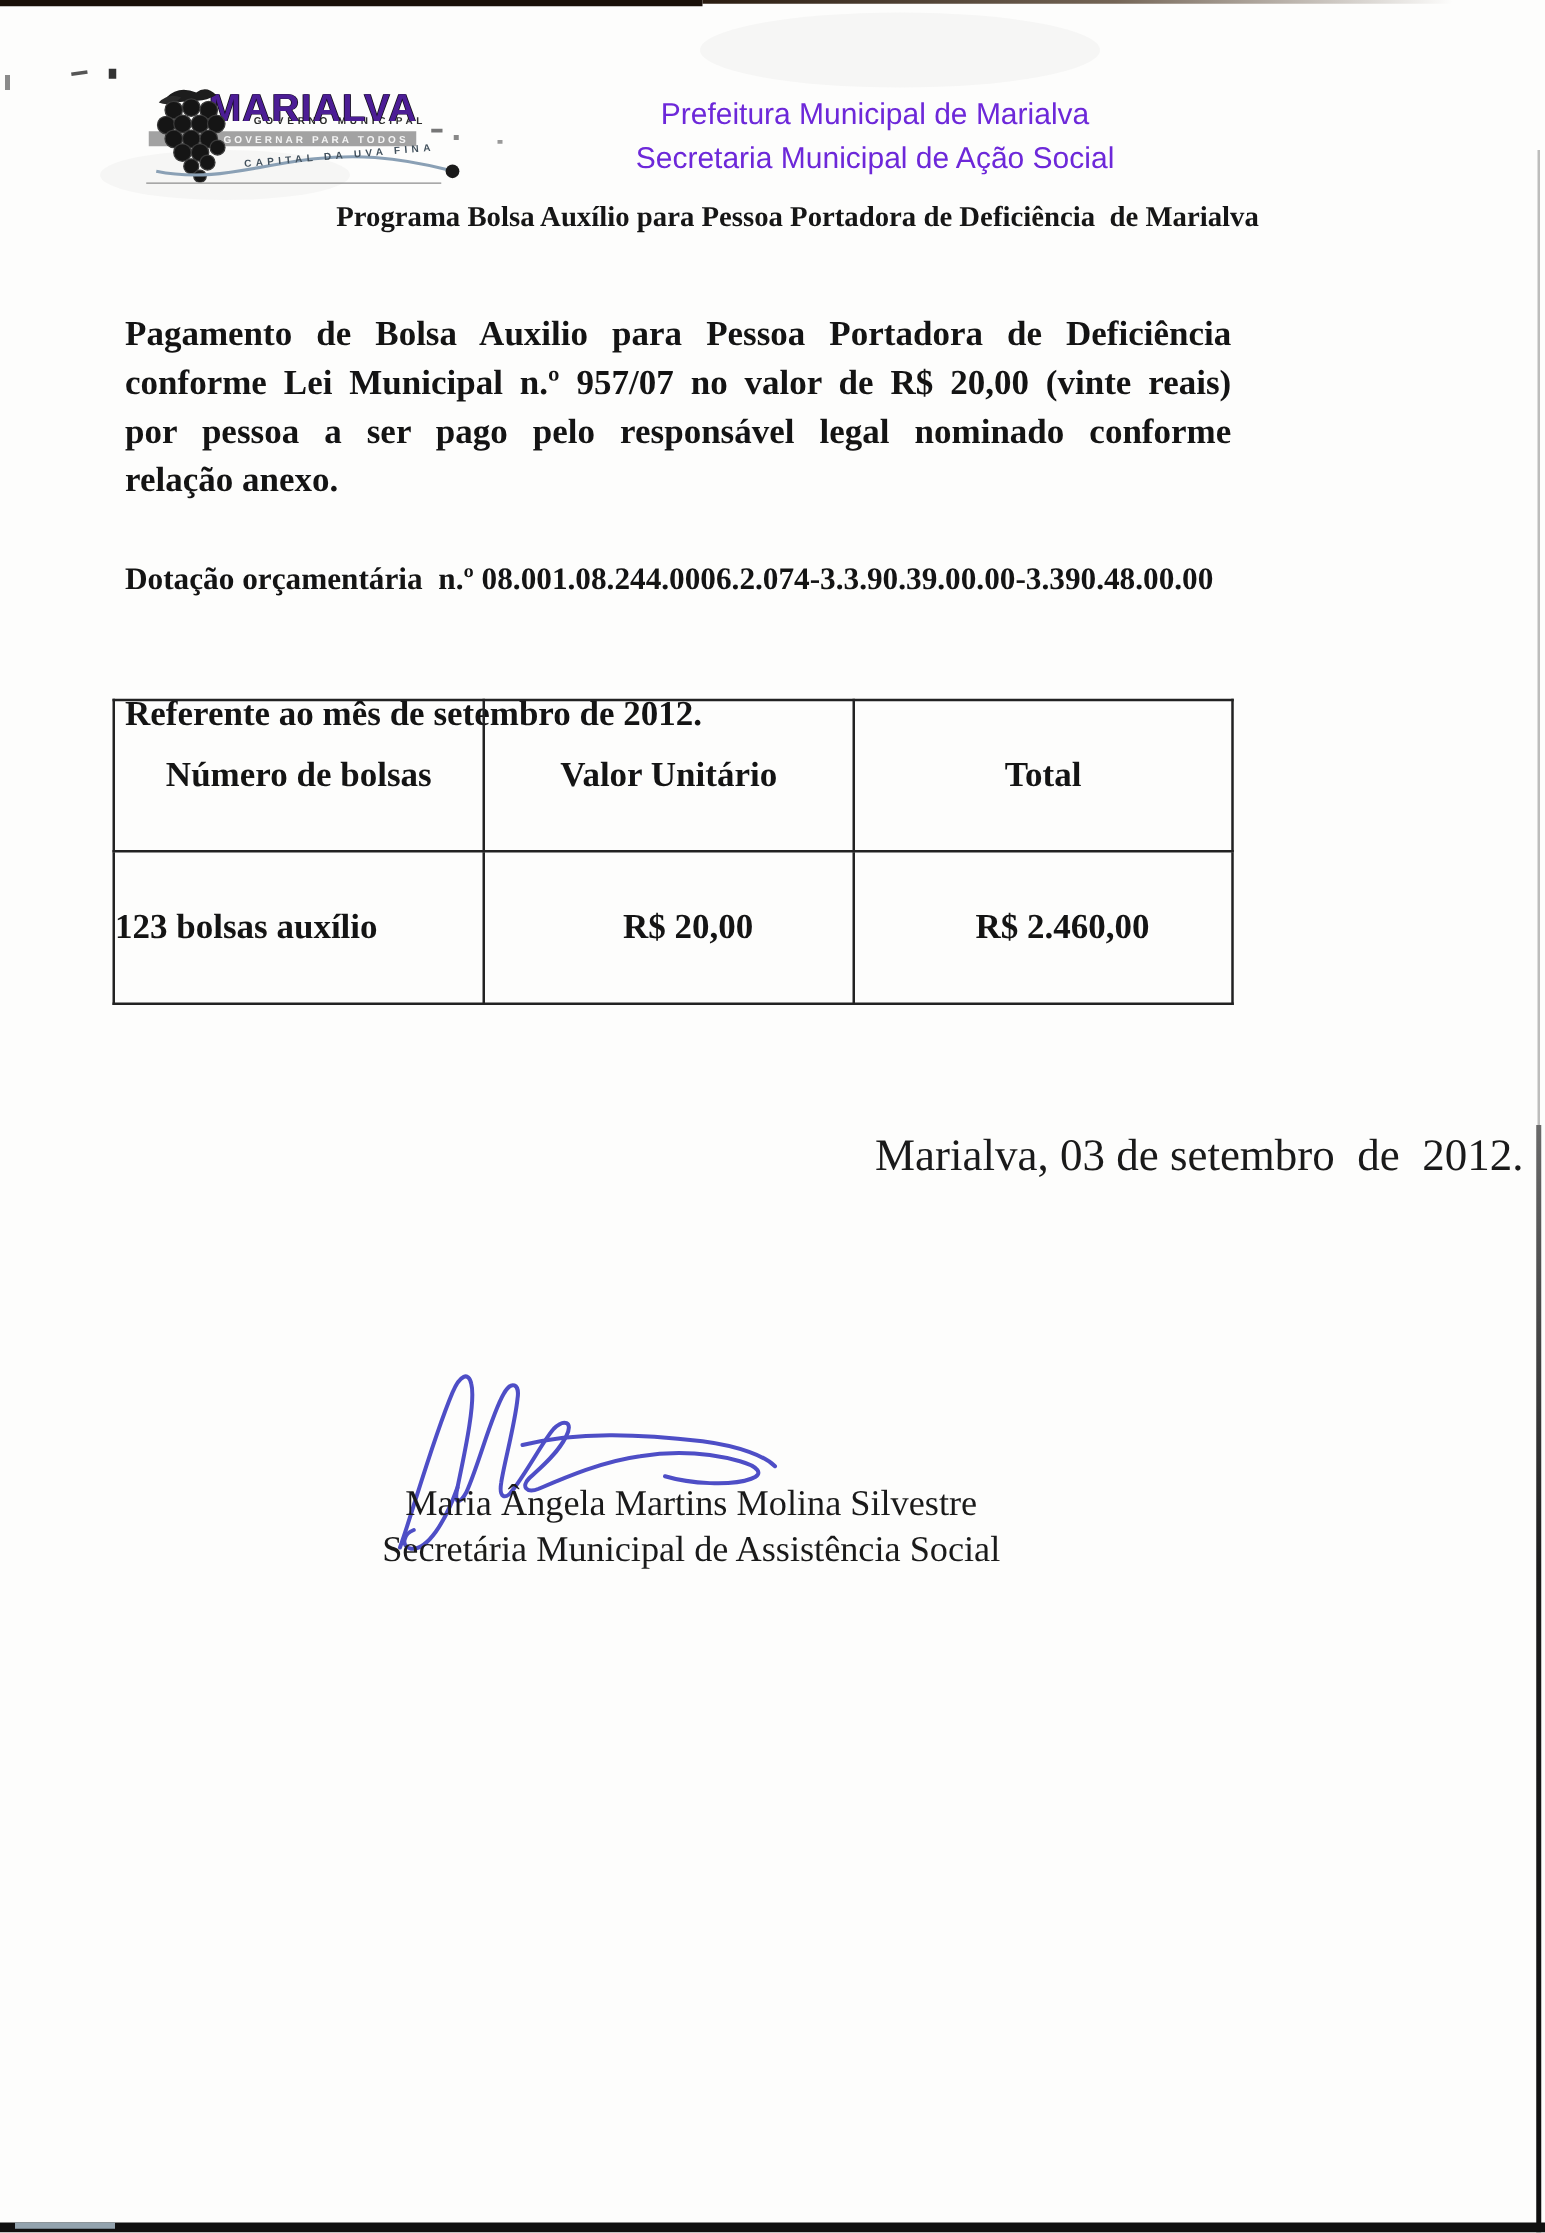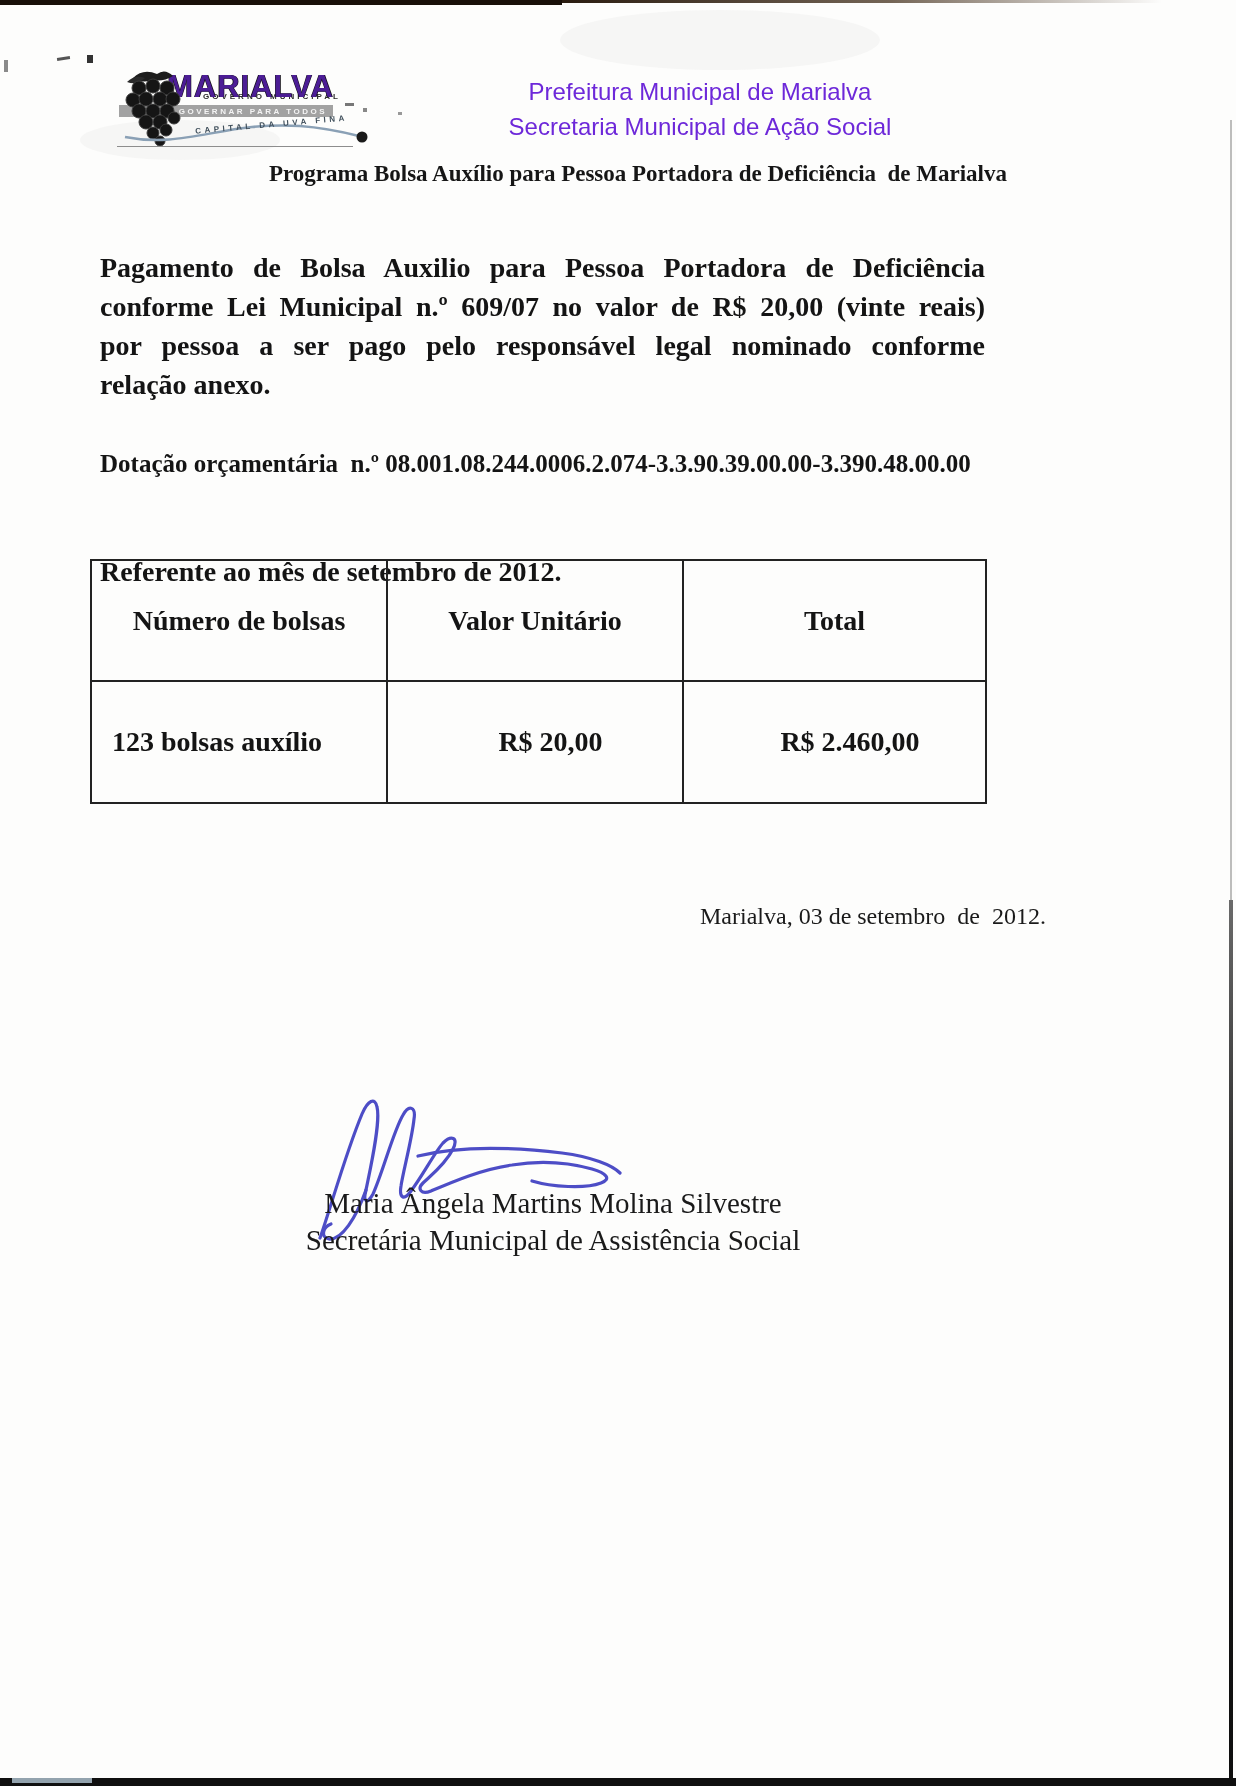--- a/index.html
+++ b/index.html
@@ -52,24 +52,24 @@
   .budget-line{left:100px;top:450px;font-weight:bold;font-size:25px;color:#141414;white-space:pre-wrap;}
   .reference-line{left:100px;top:556px;font-weight:bold;font-size:28px;color:#141414;}
 
   
   table.payment{position:absolute;left:90px;top:559px;width:895px;height:240px;
     border-collapse:collapse;table-layout:fixed;}
   table.payment th,table.payment td{border:2px solid #222;font-size:28px;color:#141414;
     text-align:center;vertical-align:middle;padding:0;}
   table.payment th{font-weight:bold;height:119px;}
   table.payment td{font-weight:bold;height:120px;padding-left:31px;}
-  table.payment td.cell-left{text-align:left;padding-left:20px;}
+  table.payment td.cell-left{text-align:left;padding-left:0;}
 
   
-  .date-line{left:700px;top:903px;font-size:24px;color:#1a1a1a;white-space:pre-wrap;}
+  .date-line{left:700px;top:903px;font-size:36px;color:#1a1a1a;white-space:pre-wrap;}
   .sig-block{left:233px;top:1185px;width:640px;text-align:center;font-size:29px;color:#1a1a1a;line-height:37px;}
   .signature-svg{left:300px;top:1090px;width:380px;height:155px;}
 </style>
 </head>
 <body>
 
 <div class="abs scan-top-bar"></div>
 <div class="abs scan-top-bar2"></div>
 <div class="abs scan-right-line"></div>
 <div class="abs scan-right-line2"></div>
@@ -122,21 +122,21 @@
 </div>
 
 <div class="abs org-lines">
   <div>Prefeitura Municipal de Marialva</div>
   <div>Secretaria Municipal de Ação Social</div>
 </div>
 <div class="abs program-line">Programa Bolsa Auxílio para Pessoa Portadora de Deficiência  de Marialva</div>
 
 <div class="abs paragraph">
   <div class="jline">Pagamento de Bolsa Auxilio para Pessoa Portadora de Deficiência</div>
-  <div class="jline">conforme Lei Municipal n.º 609/07 no valor de R$ 20,00 (vinte reais)</div>
+  <div class="jline">conforme Lei Municipal n.º 957/07 no valor de R$ 20,00 (vinte reais)</div>
   <div class="jline">por pessoa a ser pago pelo responsável legal nominado conforme</div>
   <div class="lline">relação anexo.</div>
 </div>
 
 <div class="abs budget-line">Dotação orçamentária  n.º 08.001.08.244.0006.2.074-3.3.90.39.00.00-3.390.48.00.00</div>
 <div class="abs reference-line">Referente ao mês de setembro de 2012.</div>
 
 <table class="payment">
   <colgroup>
     <col style="width:296px">

